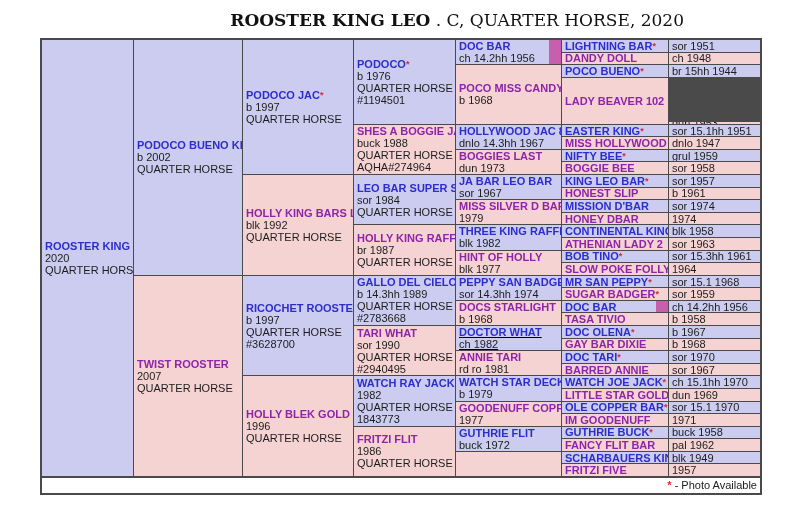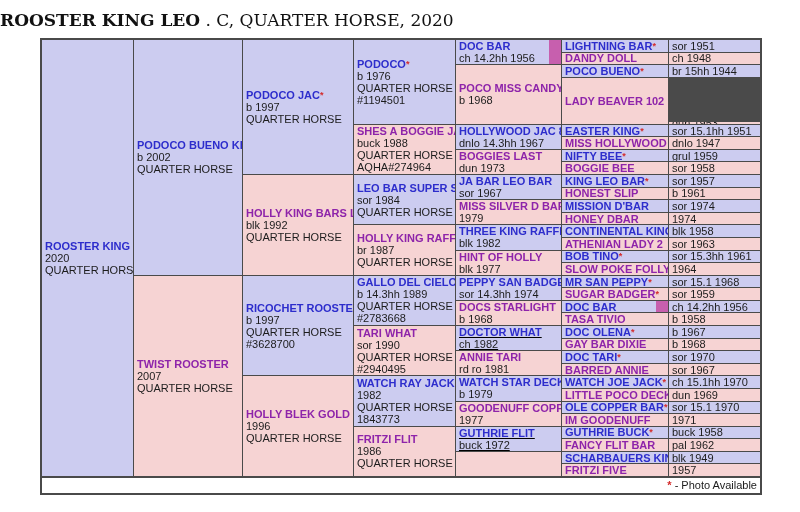--- a/index.html
+++ b/index.html
@@ -3,21 +3,21 @@
 <meta charset="utf-8">
 <style>
   html,body { margin:0; padding:0; }
   body {
     width:800px; height:512px; background:#ffffff; overflow:hidden; position:relative;
     font-family:"Liberation Sans", sans-serif;
     --line:#4a4a4a; --sire-bg:#ccccf0; --dam-bg:#f6d3d3;
     --sire-name:#2d2dcc; --dam-name:#8e24aa; --star:#d42a2a; --photo:#c75fae;
   }
   .title {
-    position:absolute; top:10px; left:0; width:684px; text-align:left;
+    position:absolute; top:10px; left:0; width:684px; text-align:right;
     font-family:"DejaVu Serif", serif; font-size:17px; color:#111; white-space:nowrap;
   }
   .tb { font-weight:bold; }
   #table-wrap { position:absolute; left:40px; top:38px; width:722px; }
   #grid {
     box-sizing:border-box; width:722px; height:440px;
     border:2px solid var(--line); background:var(--line);
     display:grid; gap:1px;
     grid-template-columns:91px 108px 110px 101px 105px 106px 91px;
     grid-template-rows:repeat(32, 1fr);
@@ -182,21 +182,21 @@
         <div class="line">rd ro 1981</div>
       </div>
       <div class="cell s" style="grid-area: 25 / 5 / span 2;">
         <div class="hname"><span class="link">WATCH STAR DECK</span><span class="star"></span></div>
         <div class="line">b 1979</div>
       </div>
       <div class="cell d" style="grid-area: 27 / 5 / span 2;">
         <div class="hname"><span class="link">GOODENUFF COPPER</span><span class="star"></span></div>
         <div class="line">1977</div>
       </div>
-      <div class="cell s" style="grid-area: 29 / 5 / span 2; text-decoration: underline;">
+      <div class="cell s" style="grid-area: 29 / 5 / span 2;">
         <div class="hname"><span class="link">GUTHRIE FLIT</span><span class="star"></span></div>
         <div class="line">buck 1972</div>
       </div>
       <div class="cell d" style="grid-area: 31 / 5 / span 2; gap: 21px;">
         <div class="hname"><span class="link">KITTEN FIVE</span><span class="star"></span></div>
         <div class="line">blk 1962</div>
       </div>
       <div class="cell s" style="grid-area: 1 / 6 / span 1;">
         <div class="hname"><span class="link">LIGHTNING BAR</span><span class="star">*</span></div>
       </div>
@@ -342,21 +342,21 @@
       <div class="cell d" style="grid-area: 24 / 7 / span 1;">
         <div class="line">sor 1967</div>
       </div>
       <div class="cell s" style="grid-area: 25 / 6 / span 1;">
         <div class="hname"><span class="link">WATCH JOE JACK</span><span class="star">*</span></div>
       </div>
       <div class="cell s" style="grid-area: 25 / 7 / span 1;">
         <div class="line">ch 15.1hh 1970</div>
       </div>
       <div class="cell d" style="grid-area: 26 / 6 / span 1;">
-        <div class="hname"><span class="link">LITTLE POCO DECK</span><span class="star"></span></div>
+        <div class="hname"><span class="link">LITTLE STAR GOLD</span><span class="star"></span></div>
       </div>
       <div class="cell d" style="grid-area: 26 / 7 / span 1;">
         <div class="line">dun 1969</div>
       </div>
       <div class="cell s" style="grid-area: 27 / 6 / span 1;">
         <div class="hname"><span class="link">OLE COPPER BAR</span><span class="star">*</span></div>
       </div>
       <div class="cell s" style="grid-area: 27 / 7 / span 1;">
         <div class="line">sor 15.1 1970</div>
       </div>

